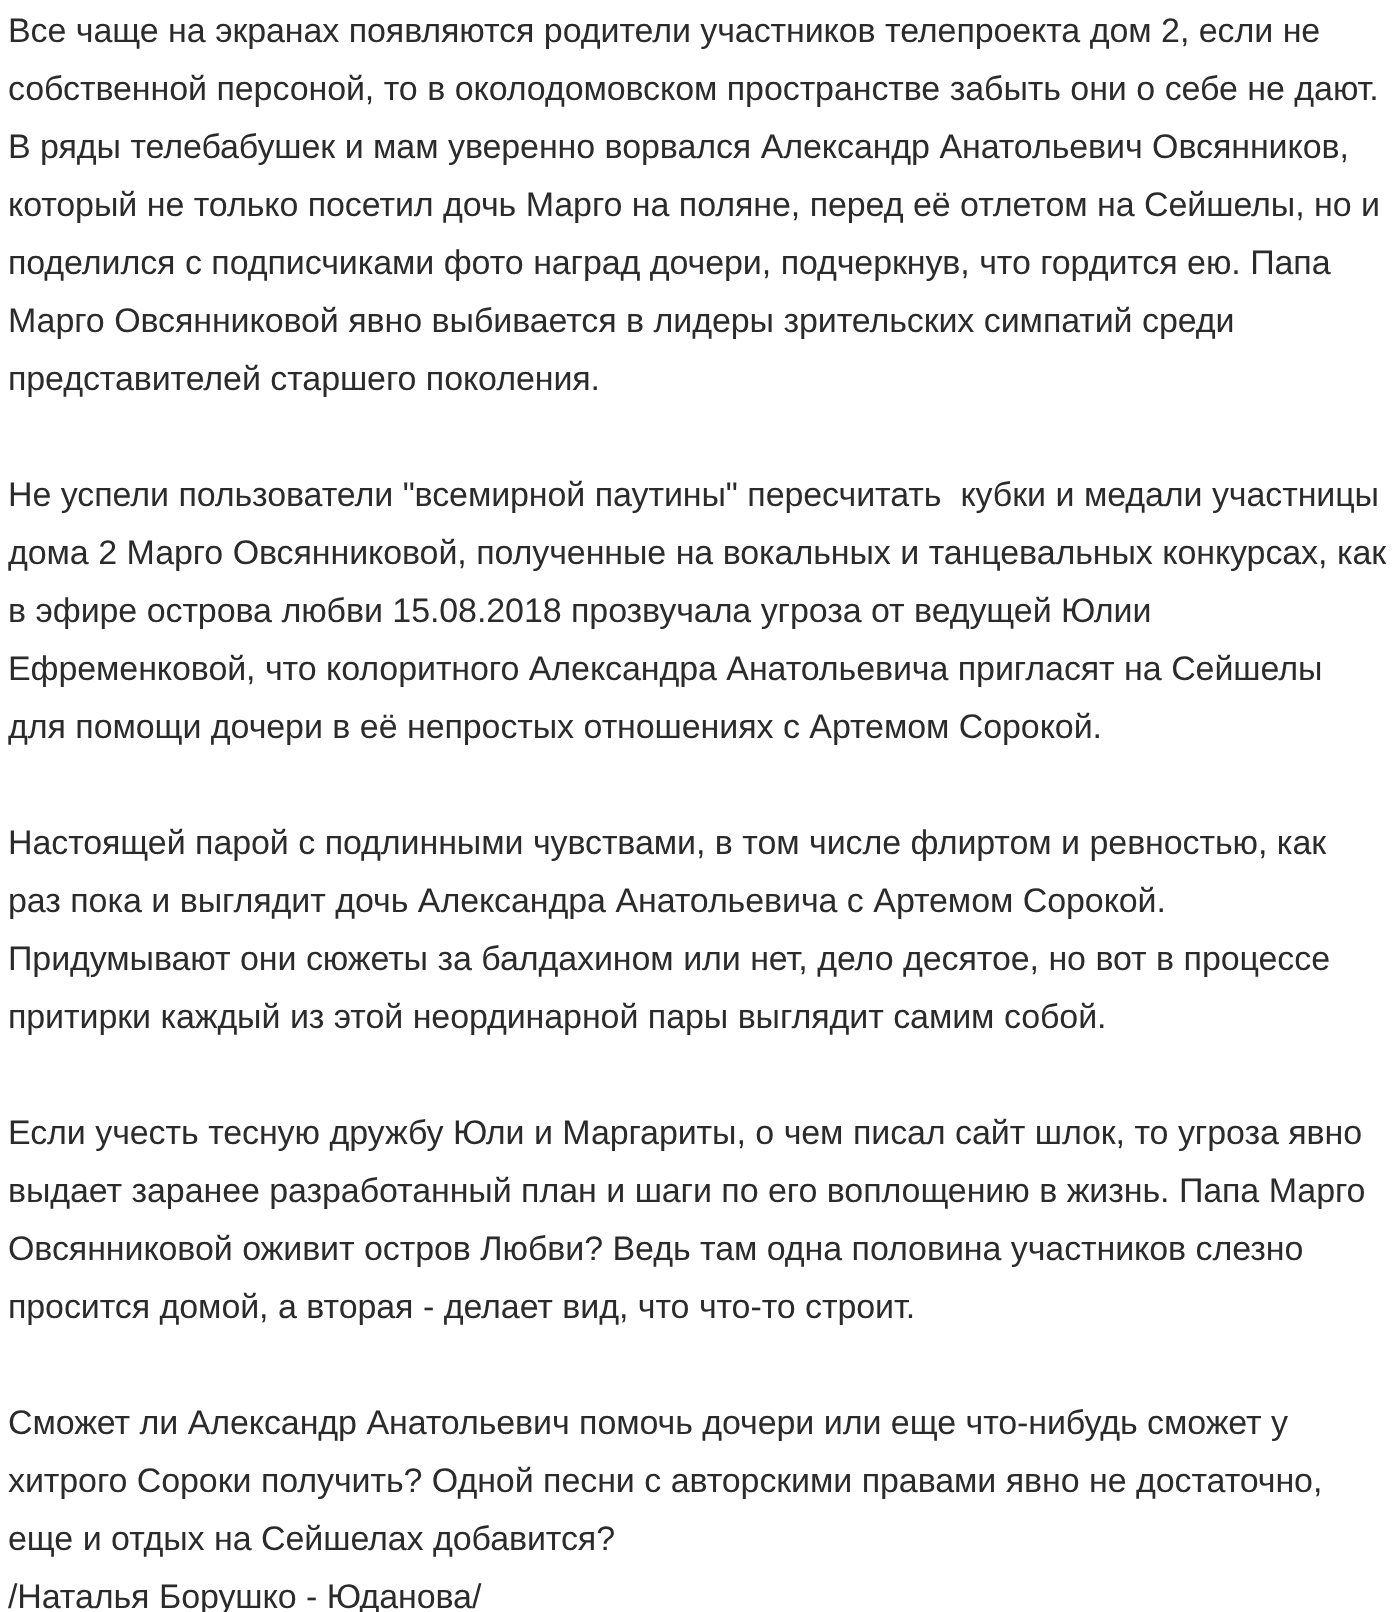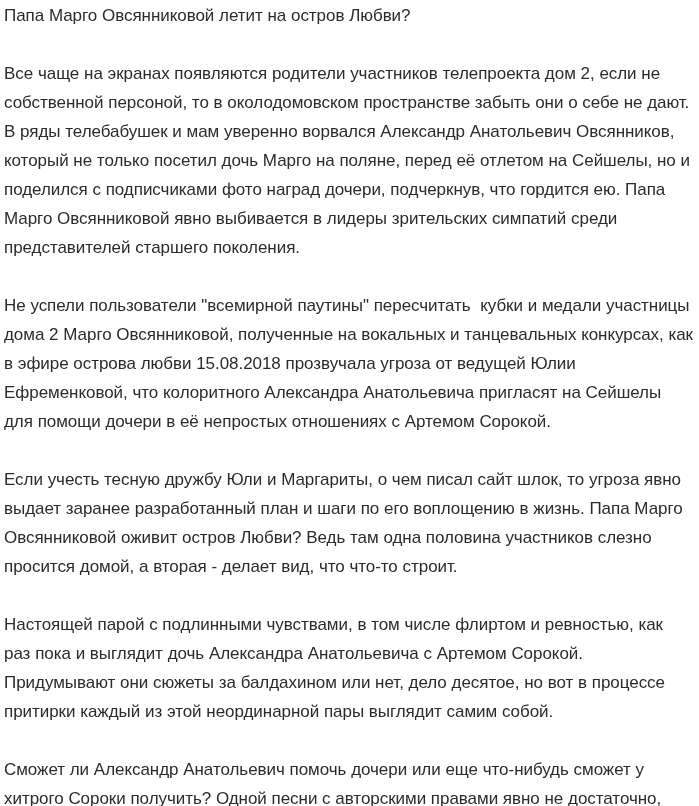--- a/index.html
+++ b/index.html
@@ -36,26 +36,25 @@
   }
   .para.last {
     margin-bottom: 0;
   }
 </style>
 </head>
 <body>
 
 <article class="article">
 
-  <p class="para title">Папа Марго Овсянниковой летит на остров Любви?</p>
 
   <p class="para">Все чаще на экранах появляются родители участников телепроекта дом 2, если не собственной персоной, то в околодомовском пространстве забыть они о себе не дают. В ряды телебабушек и мам уверенно ворвался Александр Анатольевич Овсянников, который не только посетил дочь Марго на поляне, перед её отлетом на Сейшелы, но и поделился с подписчиками фото наград дочери, подчеркнув, что гордится ею. Папа Марго Овсянниковой явно выбивается в лидеры зрительских симпатий среди представителей старшего поколения.</p>
 
   <p class="para">Не успели пользователи "всемирной паутины" пересчитать  кубки и медали участницы дома 2 Марго Овсянниковой, полученные на вокальных и танцевальных конкурсах, как в эфире острова любви 15.08.2018 прозвучала угроза от ведущей Юлии  Ефременковой, что колоритного Александра Анатольевича пригласят на Сейшелы для помощи дочери в её непростых отношениях с Артемом Сорокой.</p>
 
+  <p class="para">Настоящей парой с подлинными чувствами, в том числе флиртом и ревностью, как раз пока и выглядит дочь Александра Анатольевича с Артемом Сорокой. Придумывают они сюжеты за балдахином или нет, дело десятое, но вот в процессе притирки каждый из этой неординарной пары выглядит самим собой.</p>
+
   <p class="para">Если учесть тесную дружбу Юли и Маргариты, о чем писал сайт шлок, то угроза явно выдает заранее разработанный план и шаги по его воплощению в жизнь. Папа Марго Овсянниковой оживит остров Любви? Ведь там одна половина участников слезно просится домой, а вторая - делает вид, что что-то строит.</p>
-
-  <p class="para">Настоящей парой с подлинными чувствами, в том числе флиртом и ревностью, как раз пока и выглядит дочь Александра Анатольевича с Артемом Сорокой. Придумывают они сюжеты за балдахином или нет, дело десятое, но вот в процессе притирки каждый из этой неординарной пары выглядит самим собой.</p>
 
   <p class="para last">Сможет ли Александр Анатольевич помочь дочери или еще что-нибудь сможет у хитрого Сороки получить? Одной песни с авторскими правами явно не достаточно, еще и отдых на Сейшелах добавится?
 /Наталья Борушко - Юданова/</p>
 
 </article>
 
 </body></html>

